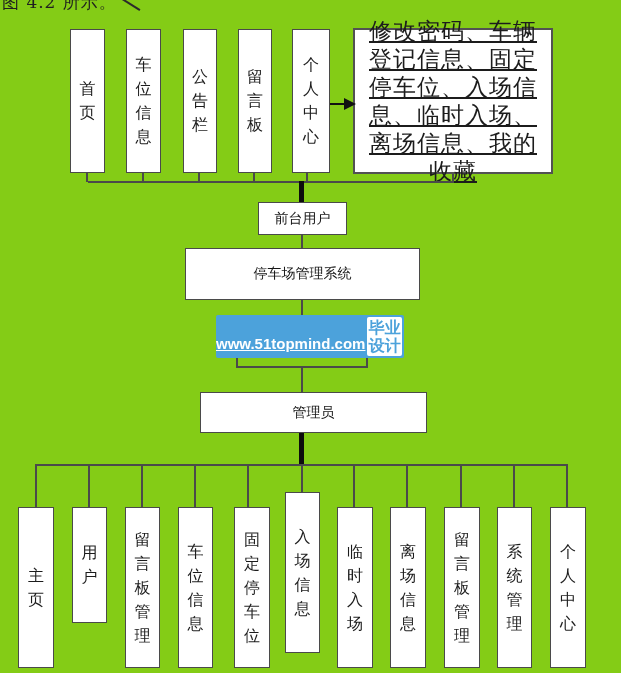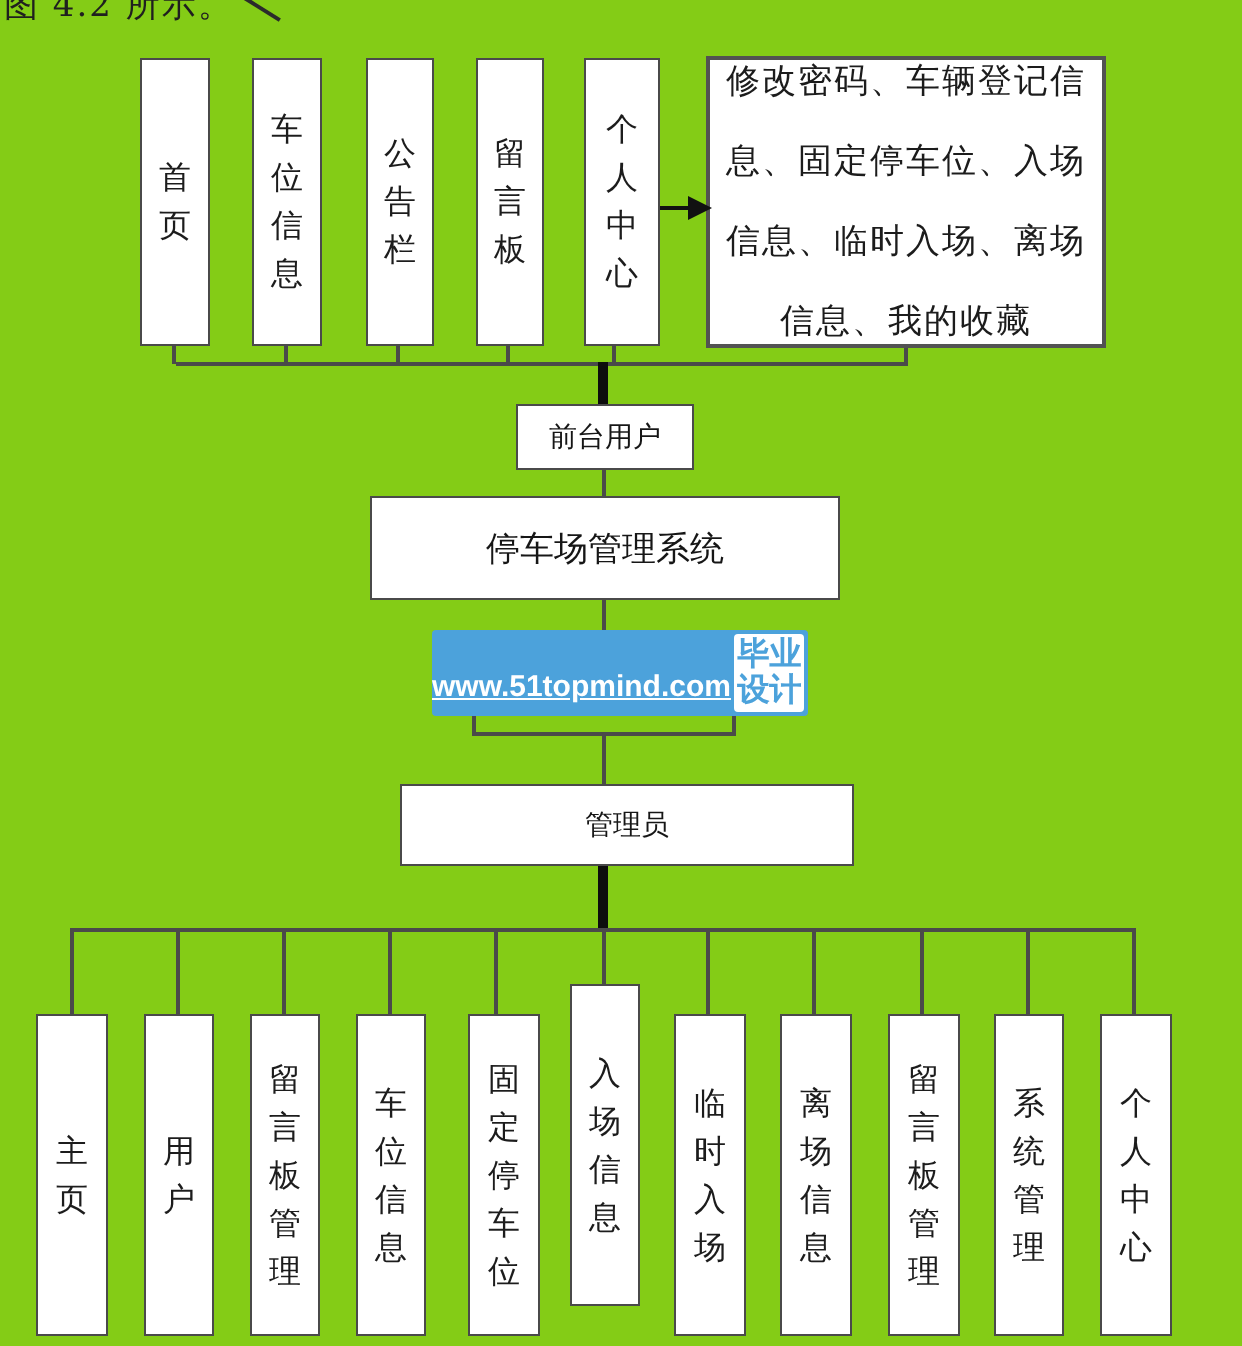--- a/index.html
+++ b/index.html
@@ -19,21 +19,21 @@
     position:absolute;background:#ffffff;border:1px solid #4a4a4a;
     box-sizing:border-box;display:flex;align-items:center;justify-content:center;
     text-align:center;
   }
   .node-label{font-size:14px;color:#161616;}
   .vtxt{
     display:block;width:17px;font-size:16px;line-height:24px;
     word-break:break-all;text-align:center;
   }
   .bigbox{border-width:2px;border-color:#525252;}
-  .bigtxt{font-size:17px;line-height:40px;letter-spacing:1px;padding:2px 6px;}
+  .bigtxt{font-size:23px;line-height:28px;letter-spacing:1px;padding:2px 6px;text-decoration:underline;}
   .ln{position:absolute;background:#4a4a4a;}
   .thick{background:#0d0d0d;}
   .arrow-stem{position:absolute;left:330px;top:103px;width:15px;height:2px;background:#111;}
   .arrow-head{
     position:absolute;left:344px;top:98px;width:0;height:0;
     border-top:6px solid transparent;border-bottom:6px solid transparent;
     border-left:12px solid #111;
   }
   .watermark{
     position:absolute;left:216px;top:315px;width:188px;height:43px;
@@ -89,21 +89,21 @@
   <div class="ln" style="left:88px;top:181px;width:366px;height:2px"></div>
   <div class="ln thick" style="left:299px;top:181px;width:5px;height:22px"></div>
 
   <div class="box" style="left:258px;top:202px;width:89px;height:33px">
     <span class="node-label">前台用户</span>
   </div>
 
   <div class="ln" style="left:301px;top:235px;width:2px;height:14px"></div>
 
   <div class="box" style="left:185px;top:248px;width:235px;height:52px">
-    <span class="node-label" style="font-size:17px">停车场管理系统</span>
+    <span class="node-label" style="font-size:14px">停车场管理系统</span>
   </div>
 
   <div class="ln" style="left:301px;top:300px;width:2px;height:15px"></div>
 
   <div class="watermark">
     <div class="wm-left">
       <span class="wm-url">www.51topmind.com</span>
     </div>
     <div class="wm-badge">
       <span>毕业</span>
@@ -131,21 +131,21 @@
   <div class="ln" style="left:301px;top:465px;width:2px;height:42px"></div>
   <div class="ln" style="left:353px;top:465px;width:2px;height:42px"></div>
   <div class="ln" style="left:406px;top:465px;width:2px;height:42px"></div>
   <div class="ln" style="left:460px;top:465px;width:2px;height:42px"></div>
   <div class="ln" style="left:513px;top:465px;width:2px;height:42px"></div>
   <div class="ln" style="left:566px;top:465px;width:2px;height:42px"></div>
 
   <div class="box" style="left:18px;top:507px;width:36px;height:161px">
     <span class="vtxt">主页</span>
   </div>
-  <div class="box" style="left:72px;top:507px;width:35px;height:161px">
+  <div class="box" style="left:72px;top:507px;width:35px;height:116px">
     <span class="vtxt">用户</span>
   </div>
   <div class="box" style="left:125px;top:507px;width:35px;height:161px">
     <span class="vtxt">留言板管理</span>
   </div>
   <div class="box" style="left:178px;top:507px;width:35px;height:161px">
     <span class="vtxt">车位信息</span>
   </div>
   <div class="box" style="left:234px;top:507px;width:36px;height:161px">
     <span class="vtxt">固定停车位</span>

